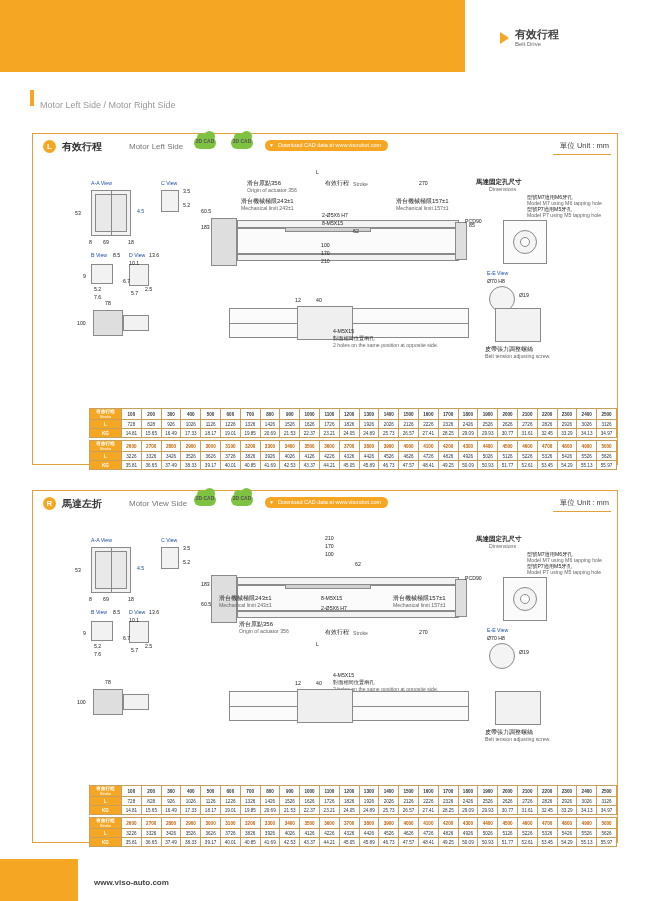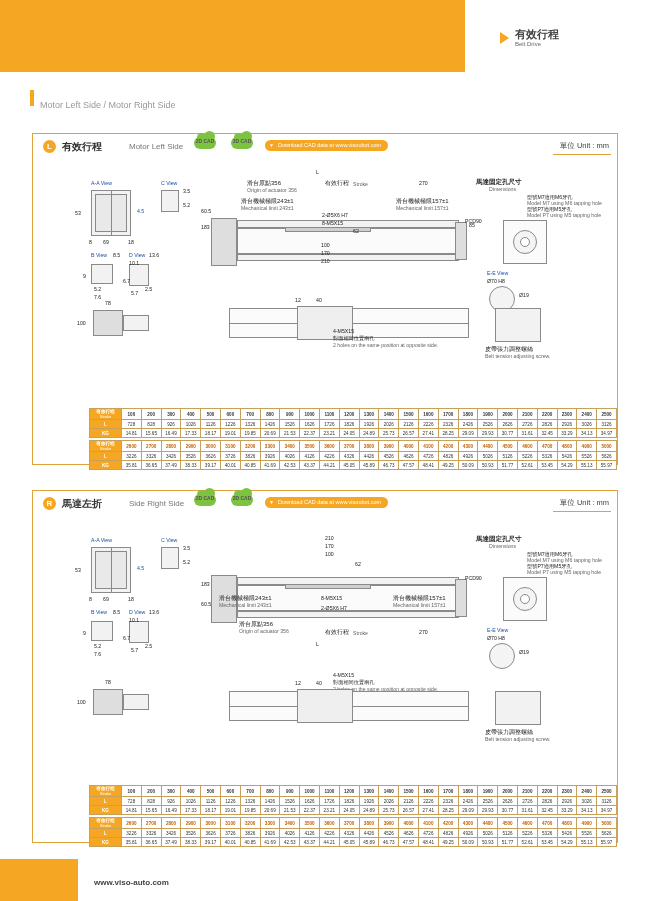--- a/index.html
+++ b/index.html
@@ -391,21 +391,21 @@
             <td class="v">55.97</td>
           </tr>
         </tbody>
       </table>
   </div>
 
   <div class="panel" id="panel-right">
     <div class="panel-head">
       <span class="badge">R</span>
       <span class="p-cn">馬達左折</span>
-      <span class="p-en">Side Right Side</span>
+      <span class="p-en">Motor View Side</span>
       <span class="cad" style="left:155px;">
         <span class="cloud"></span>
         <span class="lbl">2D CAD</span>
       </span>
       <span class="cad" style="left:192px;">
         <span class="cloud"></span>
         <span class="lbl">3D CAD</span>
       </span>
       <span class="dl" style="left:232px;">Download CAD data at www.visoubot.com</span>
       <span class="unit">單位 Unit : mm</span>

